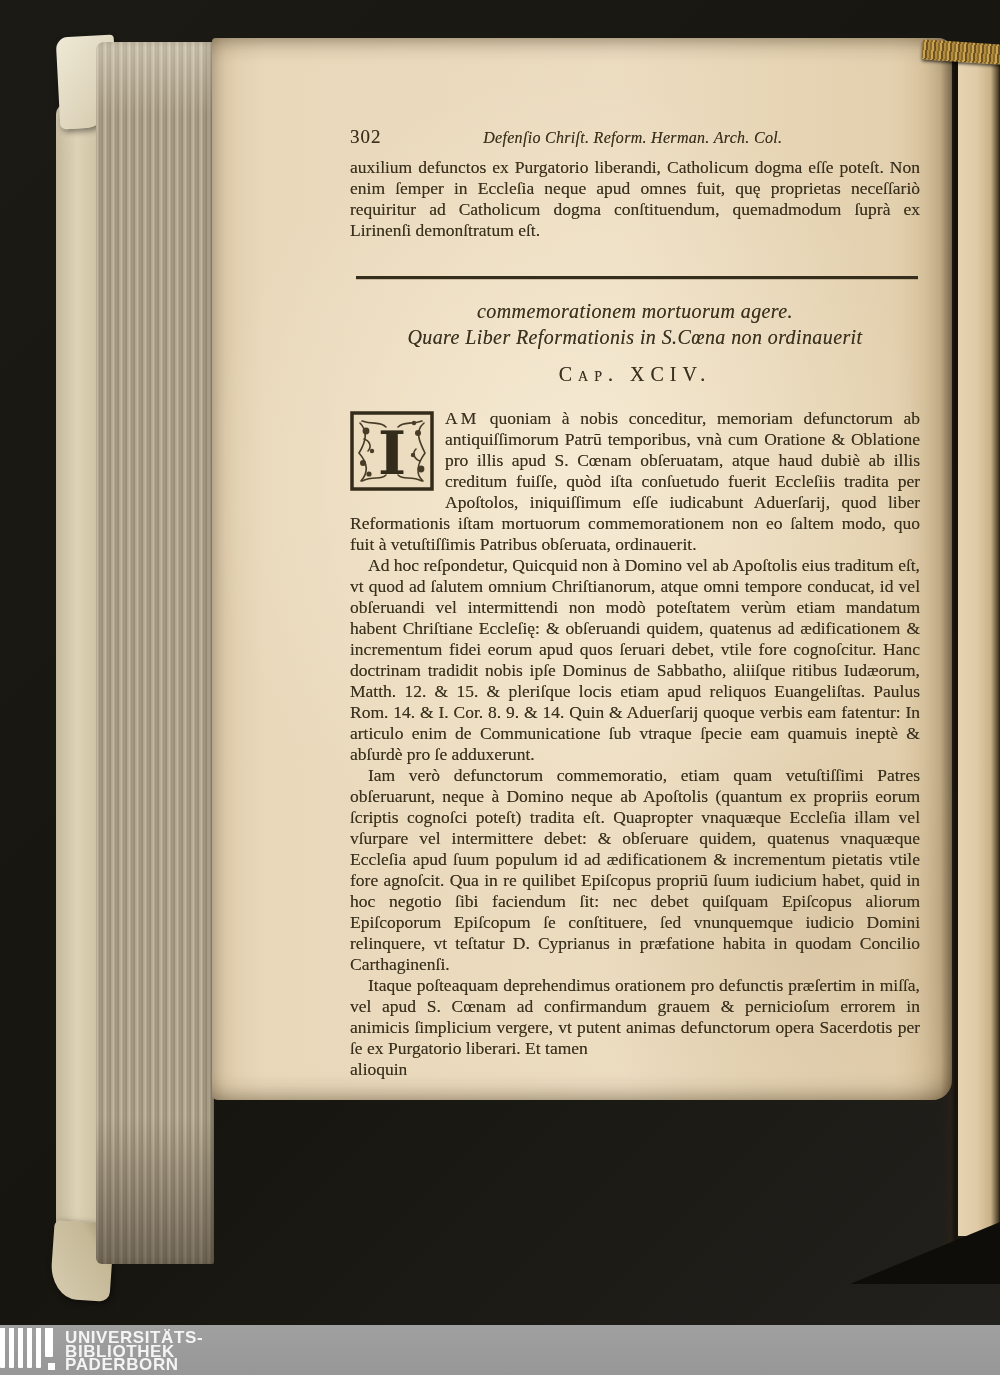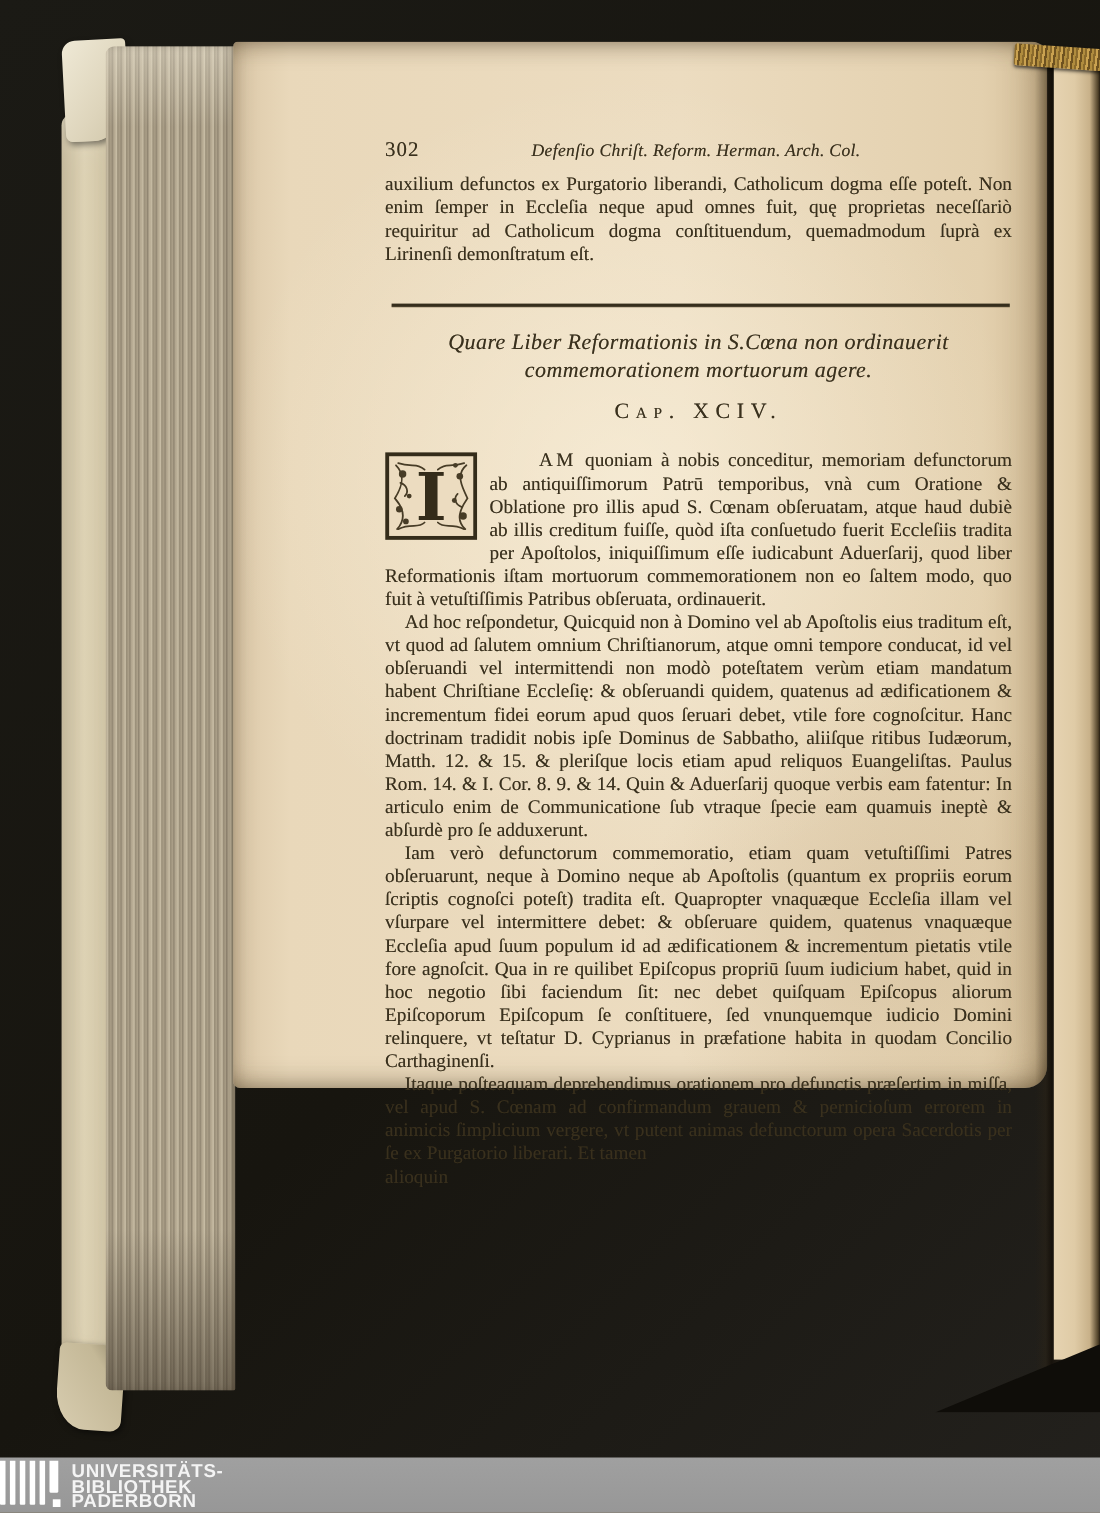--- a/index.html
+++ b/index.html
@@ -31,21 +31,21 @@
   }
   .fore-edge{
     position:absolute;left:96px;top:42px;width:118px;height:1222px;
     background:
       linear-gradient(180deg,rgba(255,250,235,.35) 0%,rgba(0,0,0,0) 6%,rgba(0,0,0,0) 88%,rgba(40,32,22,.45) 100%),
       repeating-linear-gradient(90deg,#b4a890 0px,#c7bca4 2px,#9a8f79 3px,#ab9f88 5px,#8f8470 6px,#bdb199 8px);
     border-radius:8px 2px 2px 6px;
     box-shadow:inset -6px 0 10px -4px rgba(60,50,35,.55);
   }
   .main-page{
-    position:absolute;left:212px;top:38px;width:740px;height:951px;
+    position:absolute;left:212px;top:38px;width:740px;height:1062px;
     background:
       radial-gradient(ellipse 70% 55% at 48% 42%,rgba(255,248,230,.5) 0%,rgba(255,248,230,0) 70%),
       radial-gradient(ellipse 40% 30% at 80% 85%,rgba(140,110,70,.12) 0%,rgba(140,110,70,0) 75%),
       linear-gradient(90deg,#dcc9a9 0%,#e9d8ba 7%,#ecdcc0 55%,#e3d0ae 92%,#d5bf99 100%),
       #e8d7ba;
     border-radius:4px 14px 20px 6px;
     box-shadow:
       inset 0 16px 24px -18px rgba(70,55,30,.65),
       inset 0 -18px 26px -20px rgba(70,55,30,.6),
       inset 14px 0 22px -14px rgba(90,70,45,.4),
@@ -90,21 +90,21 @@
 
   .drop-cap-box{
     float:left;width:84px;height:80px;margin:3px 11px 2px 0;position:relative;
   }
   .drop-cap-box svg{position:absolute;inset:0;}
   .drop-letter{
     position:absolute;left:0;right:0;top:4px;bottom:0;
     display:flex;align-items:center;justify-content:center;
     font-size:60px;font-weight:bold;color:#342c1a;font-family:"DejaVu Serif","Liberation Serif",serif;
   }
-  .lead-caps{letter-spacing:3px;margin-left:45px;}
+  .lead-caps{letter-spacing:3px;}
 
   
   .footer-bar{
     position:absolute;left:0;bottom:0;width:1000px;height:50px;
     background:linear-gradient(180deg,#a0a0a0 0%,#979797 100%);
     font-family:"Liberation Sans","DejaVu Sans",sans-serif;
   }
   .logo{position:absolute;left:0;top:3px;display:flex;align-items:flex-start;}
   .bars{display:flex;align-items:flex-start;height:44px;margin-right:10px;}
   .bar{width:5px;background:#fff;height:40px;margin-right:4px;border-radius:0 0 1px 1px;}
@@ -128,22 +128,22 @@
       <div class="header-row">
         <span class="page-num">302</span>
         <span class="running-header">Defenſio Chriſt. Reform. Herman. Arch. Col.</span>
       </div>
 
       <p class="para intro">auxilium defunctos ex Purgatorio liberandi, Catholicum dogma eſſe poteſt. Non enim ſemper in Eccleſia neque apud omnes fuit, quę proprietas neceſſariò requiritur ad Catholicum dogma conſtituendum, quemadmodum ſuprà ex Lirinenſi demonſtratum eſt.</p>
 
       <hr class="rule">
 
       <div class="chapter-heading">
+        <div>commemorationem mortuorum agere.</div>
         <div>Quare Liber Reformationis in S.Cœna non ordinauerit</div>
-        <div>commemorationem mortuorum agere.</div>
       </div>
 
       <div class="chapter-label">Cap. XCIV.</div>
 
       <p class="para drop-para">
         <span class="drop-cap-box">
           <svg viewBox="0 0 84 80">
             <rect x="2" y="2" width="80" height="76" fill="#ecdcc0" stroke="#342c1a" stroke-width="3.5"></rect>
             <rect x="7" y="7" width="70" height="66" fill="none" stroke="#40362​0" stroke-width="1.2"></rect>
             <g fill="none" stroke="#473c26" stroke-width="1.6" stroke-linecap="round">

